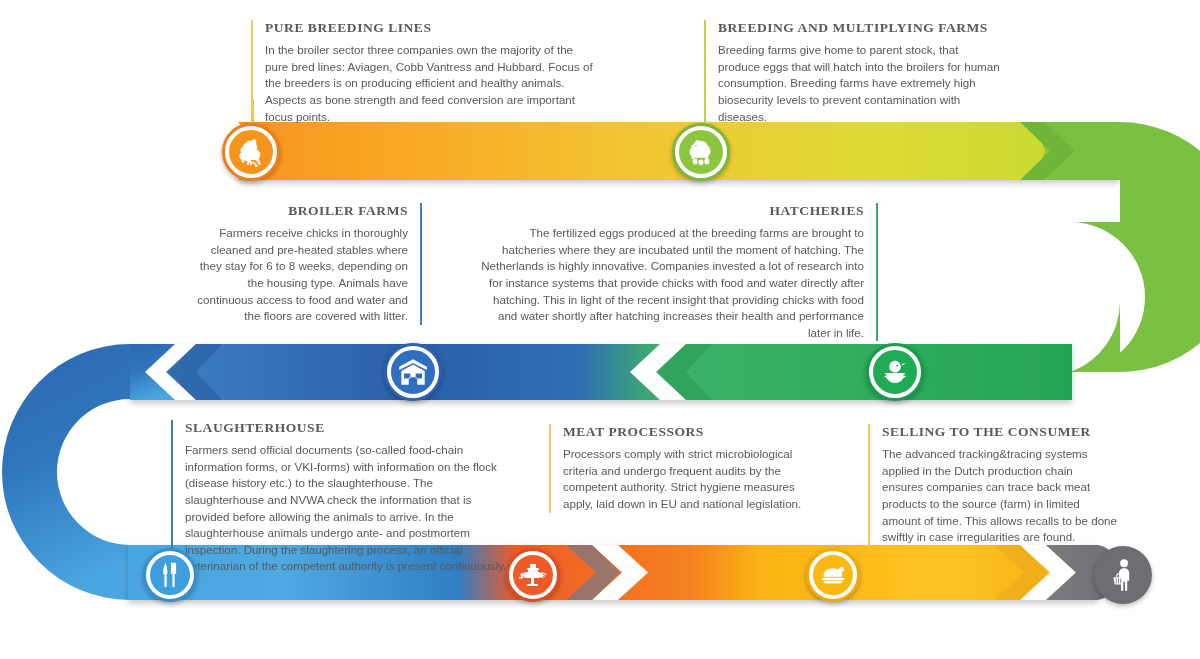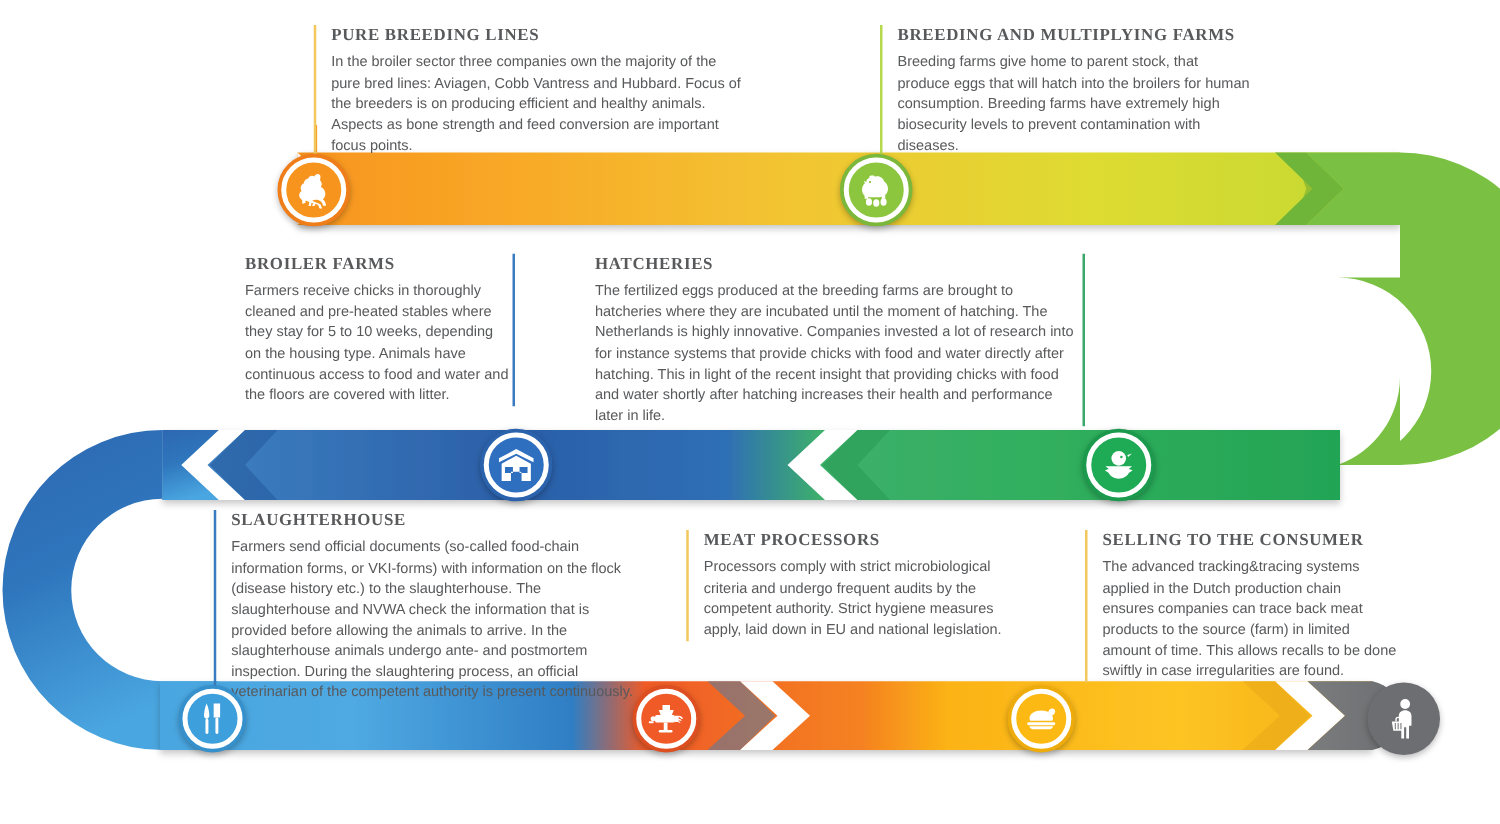--- a/index.html
+++ b/index.html
@@ -23,21 +23,21 @@
     line-height:1.2;
   }
   .block .body{
     font-family:"Liberation Sans", sans-serif;
     font-size:11.6px;
     line-height:16.6px;
     color:#58595b;
     margin:0;
   }
   .block.left-rule{padding-left:12px;border-left:2px solid #cfcfcf;}
-  .block.right-rule{padding-right:2px;border-right:2px solid #cfcfcf;text-align:left;}
+  .block.right-rule{padding-right:12px;border-right:2px solid #cfcfcf;text-align:right;}
   .align-right{text-align:right;}
 
   
   .badge{
     position:absolute;border-radius:50%;
     display:flex;align-items:center;justify-content:center;
     box-sizing:border-box;
     box-shadow:0 2px 5px rgba(0,0,0,.28);
   }
   .badge .ring{
@@ -172,29 +172,29 @@
     <p class="body">In the broiler sector three companies own the majority of the pure bred lines: Aviagen, Cobb Vantress and Hubbard. Focus of the breeders is on producing efficient and healthy animals. Aspects as bone strength and feed conversion are important focus points.</p>
   </div>
 
   <div class="block left-rule" style="left:704px;top:20px;width:282px;border-left-color:#b6d94c;">
     <p class="title">BREEDING AND MULTIPLYING FARMS</p>
     <p class="body">Breeding farms give home to parent stock, that produce eggs that will hatch into the broilers for human consumption. Breeding farms have extremely high biosecurity levels to prevent contamination with diseases.</p>
   </div>
 
   <div class="block right-rule align-right" style="left:196px;top:203px;width:212px;border-right-color:#3b7bbf;">
     <p class="title">BROILER FARMS</p>
-    <p class="body">Farmers receive chicks in thoroughly cleaned and pre-heated stables where they stay for 5 to 10 weeks, depending on the housing type. Animals have continuous access to food and water and the floors are covered with litter.</p>
+    <p class="body">Farmers receive chicks in thoroughly cleaned and pre-heated stables where they stay for 6 to 8 weeks, depending on the housing type. Animals have continuous access to food and water and the floors are covered with litter.</p>
   </div>
 
   <div class="block right-rule align-right" style="left:476px;top:203px;width:388px;border-right-color:#3aa76d;">
     <p class="title">HATCHERIES</p>
     <p class="body">The fertilized eggs produced at the breeding farms are brought to hatcheries where they are incubated until the moment of hatching. The Netherlands is highly innovative. Companies invested a lot of research into for instance systems that provide chicks with food and water directly after hatching. This in light of the recent insight that providing chicks with food and water shortly after hatching increases their health and performance later in life.</p>
   </div>
 
-  <div class="block left-rule" style="left:171px;top:408px;width:330px;border-left-color:#3b7bbf;">
+  <div class="block left-rule" style="left:171px;top:420px;width:330px;border-left-color:#3b7bbf;">
     <p class="title">SLAUGHTERHOUSE</p>
     <p class="body">Farmers send official documents (so-called food-chain information forms, or VKI-forms) with information on the flock (disease history etc.) to the slaughterhouse. The slaughterhouse and NVWA check the information that is provided before allowing the animals to arrive. In the slaughterhouse animals undergo ante- and postmortem inspection. During the slaughtering process, an official veterinarian of the competent authority is present continuously.</p>
   </div>
 
   <div class="block left-rule" style="left:549px;top:424px;width:245px;border-left-color:#f2c75c;">
     <p class="title">MEAT PROCESSORS</p>
     <p class="body">Processors comply with strict microbiological criteria and undergo frequent audits by the competent authority. Strict hygiene measures apply, laid down in EU and national legislation.</p>
   </div>
 
   <div class="block left-rule" style="left:826px;top:424px;width:235px;border-left-color:#f2c75c;margin-left:42px;">

